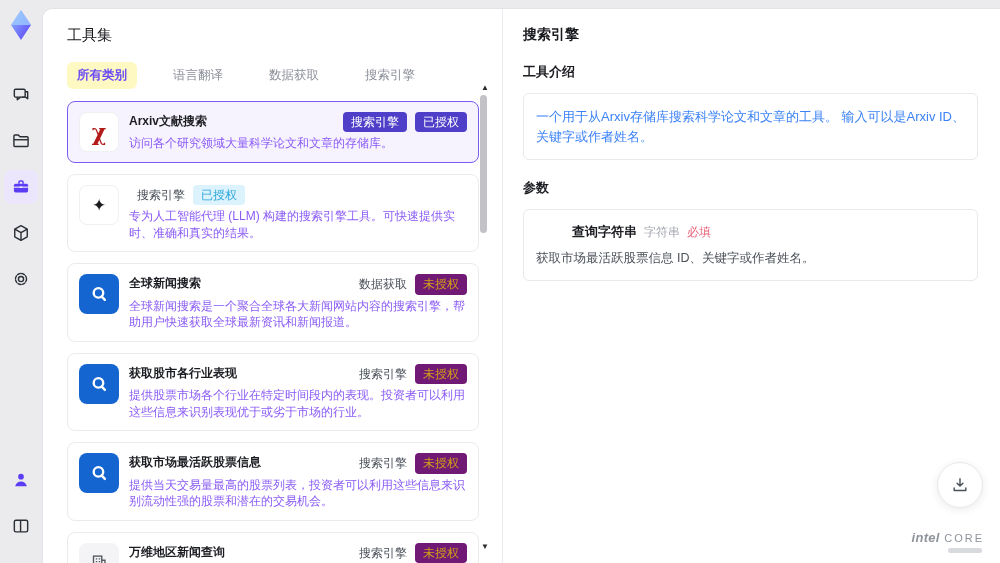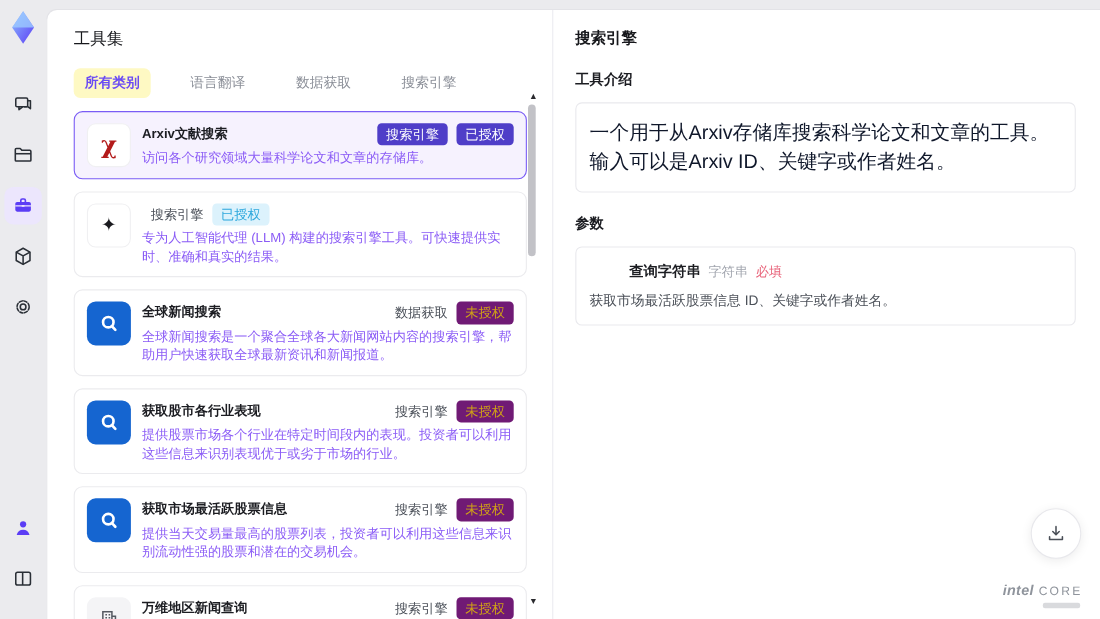--- a/index.html
+++ b/index.html
@@ -55,21 +55,21 @@
   .scroll-up   { position:absolute; left:438px; top:74px;  font-size:8px; color:#2a2a2e; }
   .scroll-down { position:absolute; left:438px; bottom:12px; font-size:8px; color:#2a2a2e; }
   .scroll-thumb{ position:absolute; left:437px; top:86px; width:7px; height:138px; background:#c2c2c7;
                  border-radius:4px; }
 
   
   .detail-pane { flex:1; border-left:1px solid #ececf0; padding:17px 22px 0 20px; }
   .detail-title { font-size:14px; font-weight:bold; color:#17181c; }
   .section-h { font-size:13px; font-weight:bold; color:#1c1d22; margin-top:19px; }
   .box { border:1px solid #e9e9ed; border-radius:6px; margin-top:12px; padding:13px 12px; background:#fff; }
-  .intro-text { font-size:18px; color:#0f172a; line-height:1.5; }
+  .intro-text { font-size:13px; color:#3b82f6; line-height:1.5; }
   .param-head { display:flex; align-items:baseline; gap:7px;margin-left:36px; }
   .param-name { font-size:13px; font-weight:bold; color:#1c1d22; }
   .param-type { font-size:12px; color:#a0a4ad; }
   .param-req  { font-size:12px; color:#e8637a; }
   .param-desc { margin-top:9px; font-size:12.5px; color:#4b5058; }
 
   
   .fab { position:absolute; right:17px; bottom:55px; width:46px; height:46px; border-radius:50%;
          background:#fff; border:1px solid #e8e8ec; box-shadow:0 2px 10px rgba(0,0,0,.08);
          display:flex; align-items:center; justify-content:center; cursor:pointer; }

